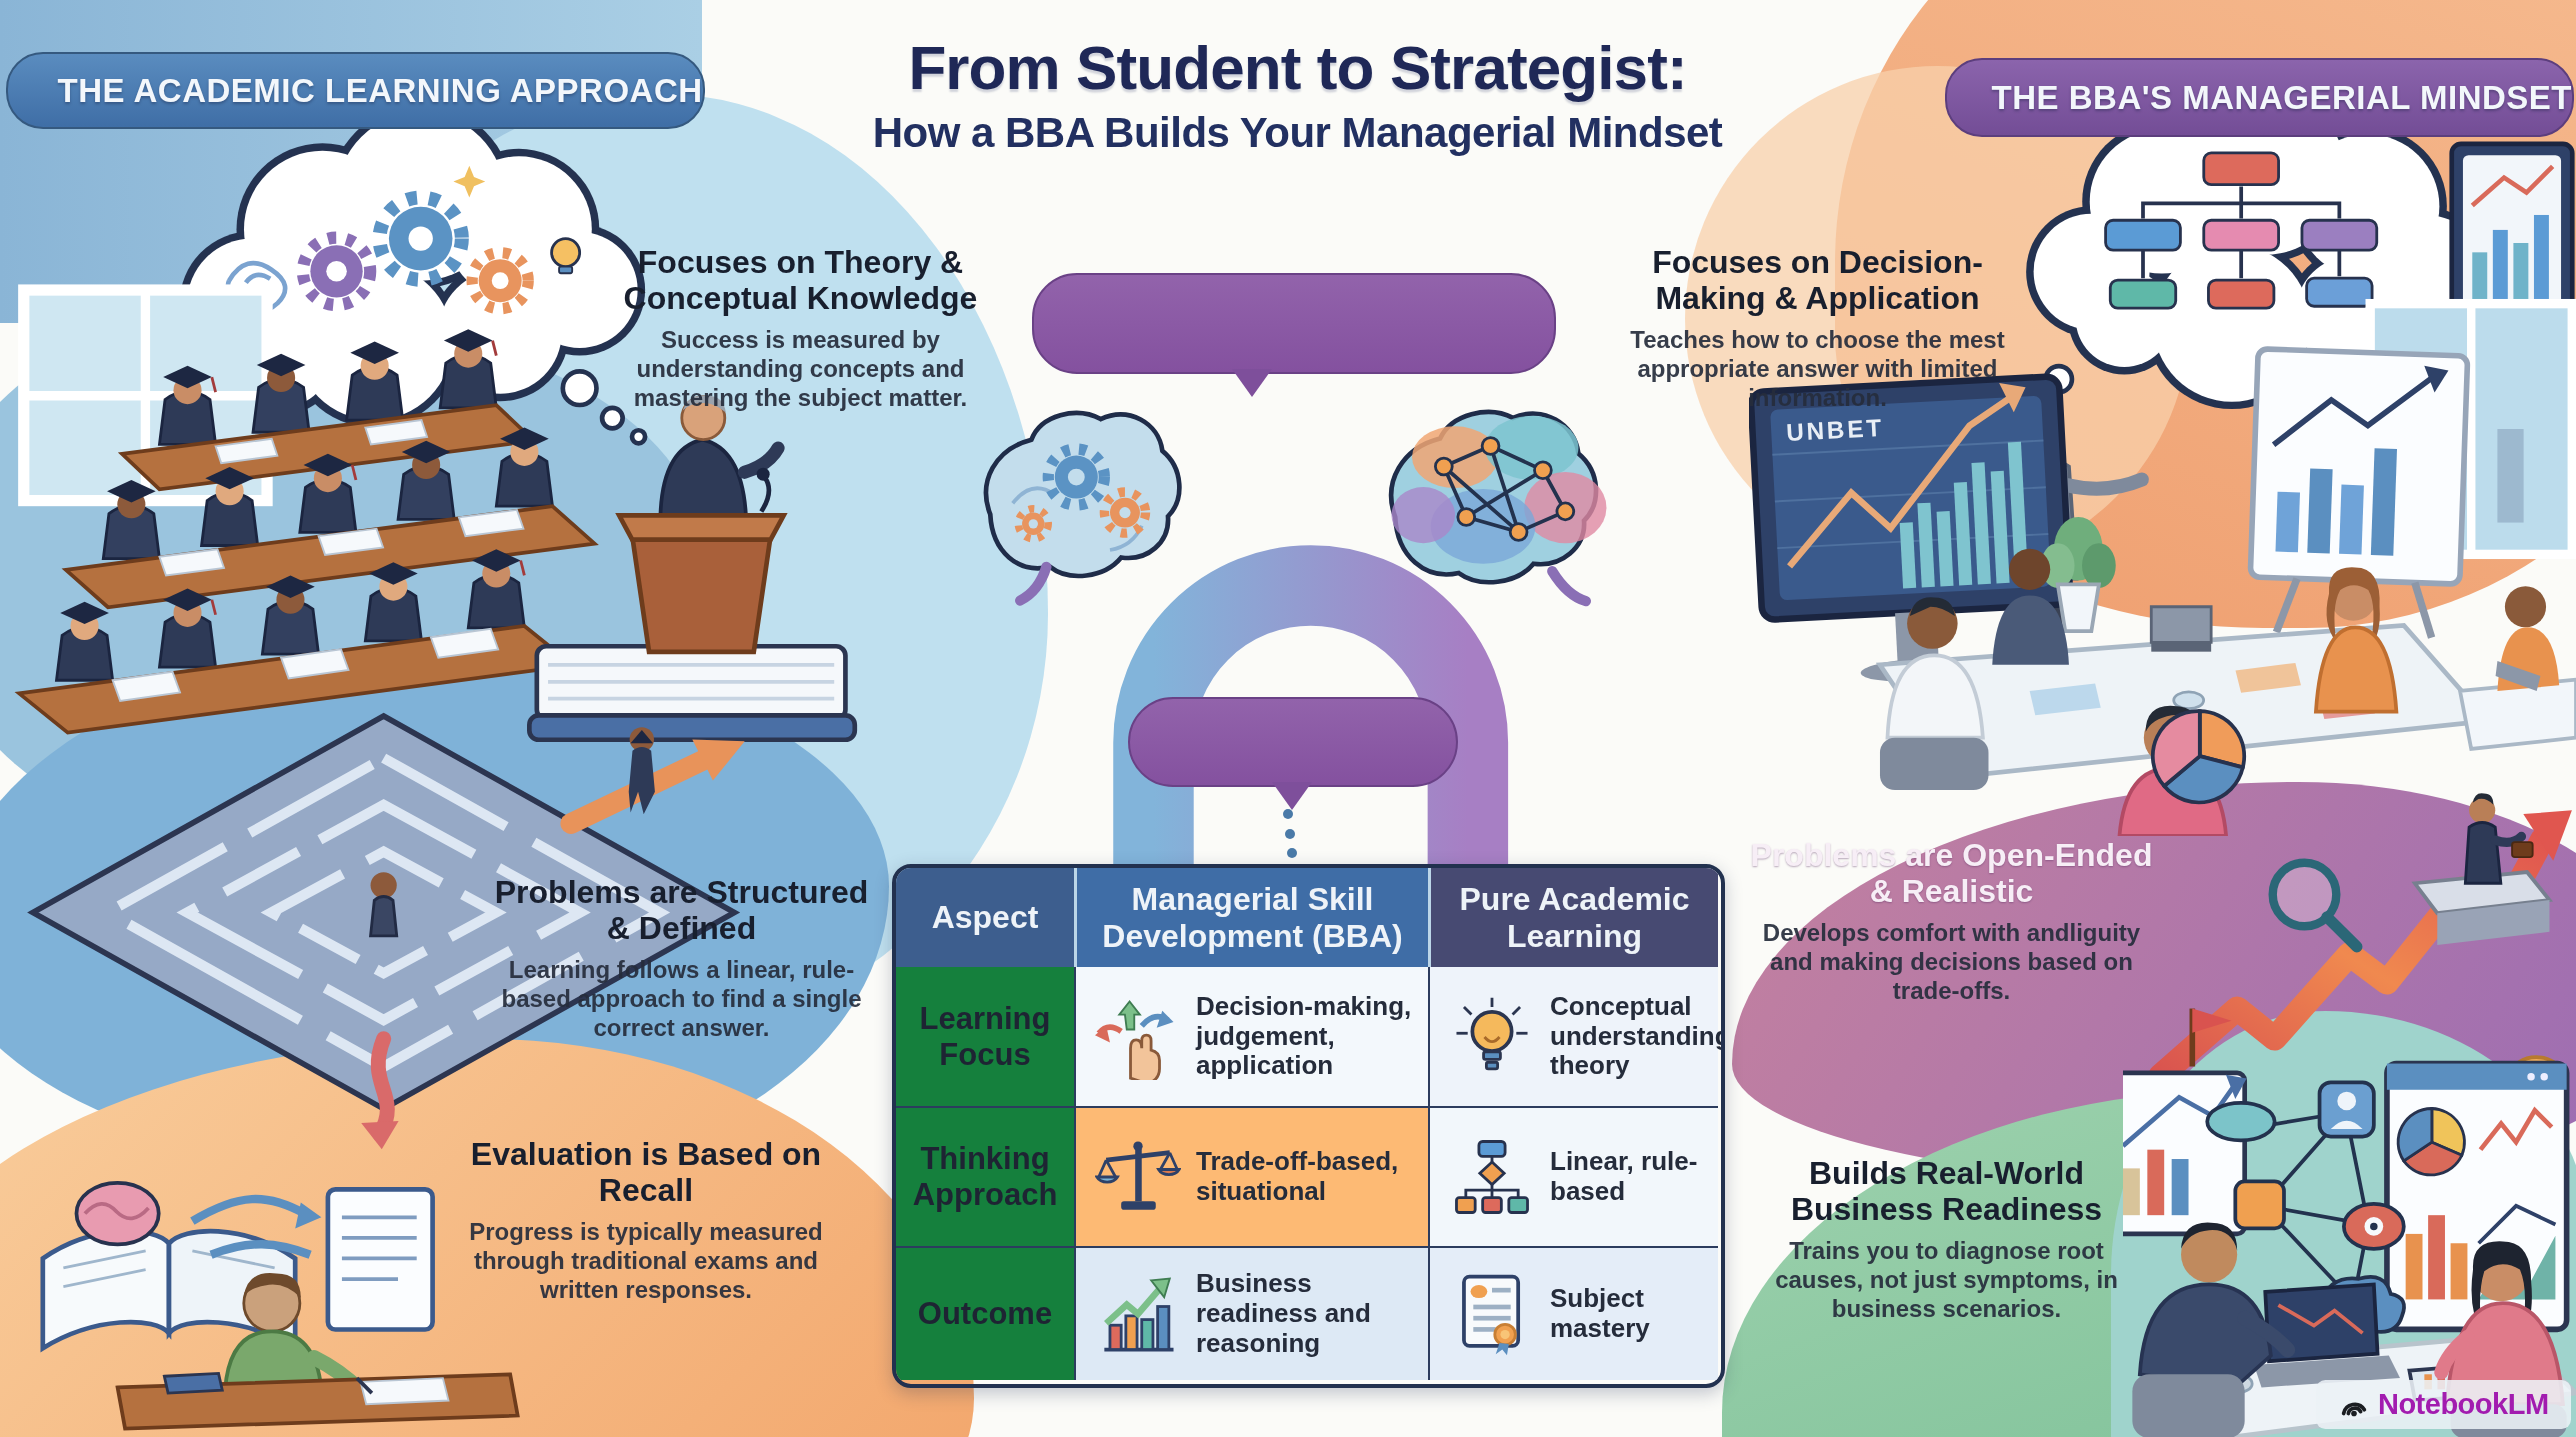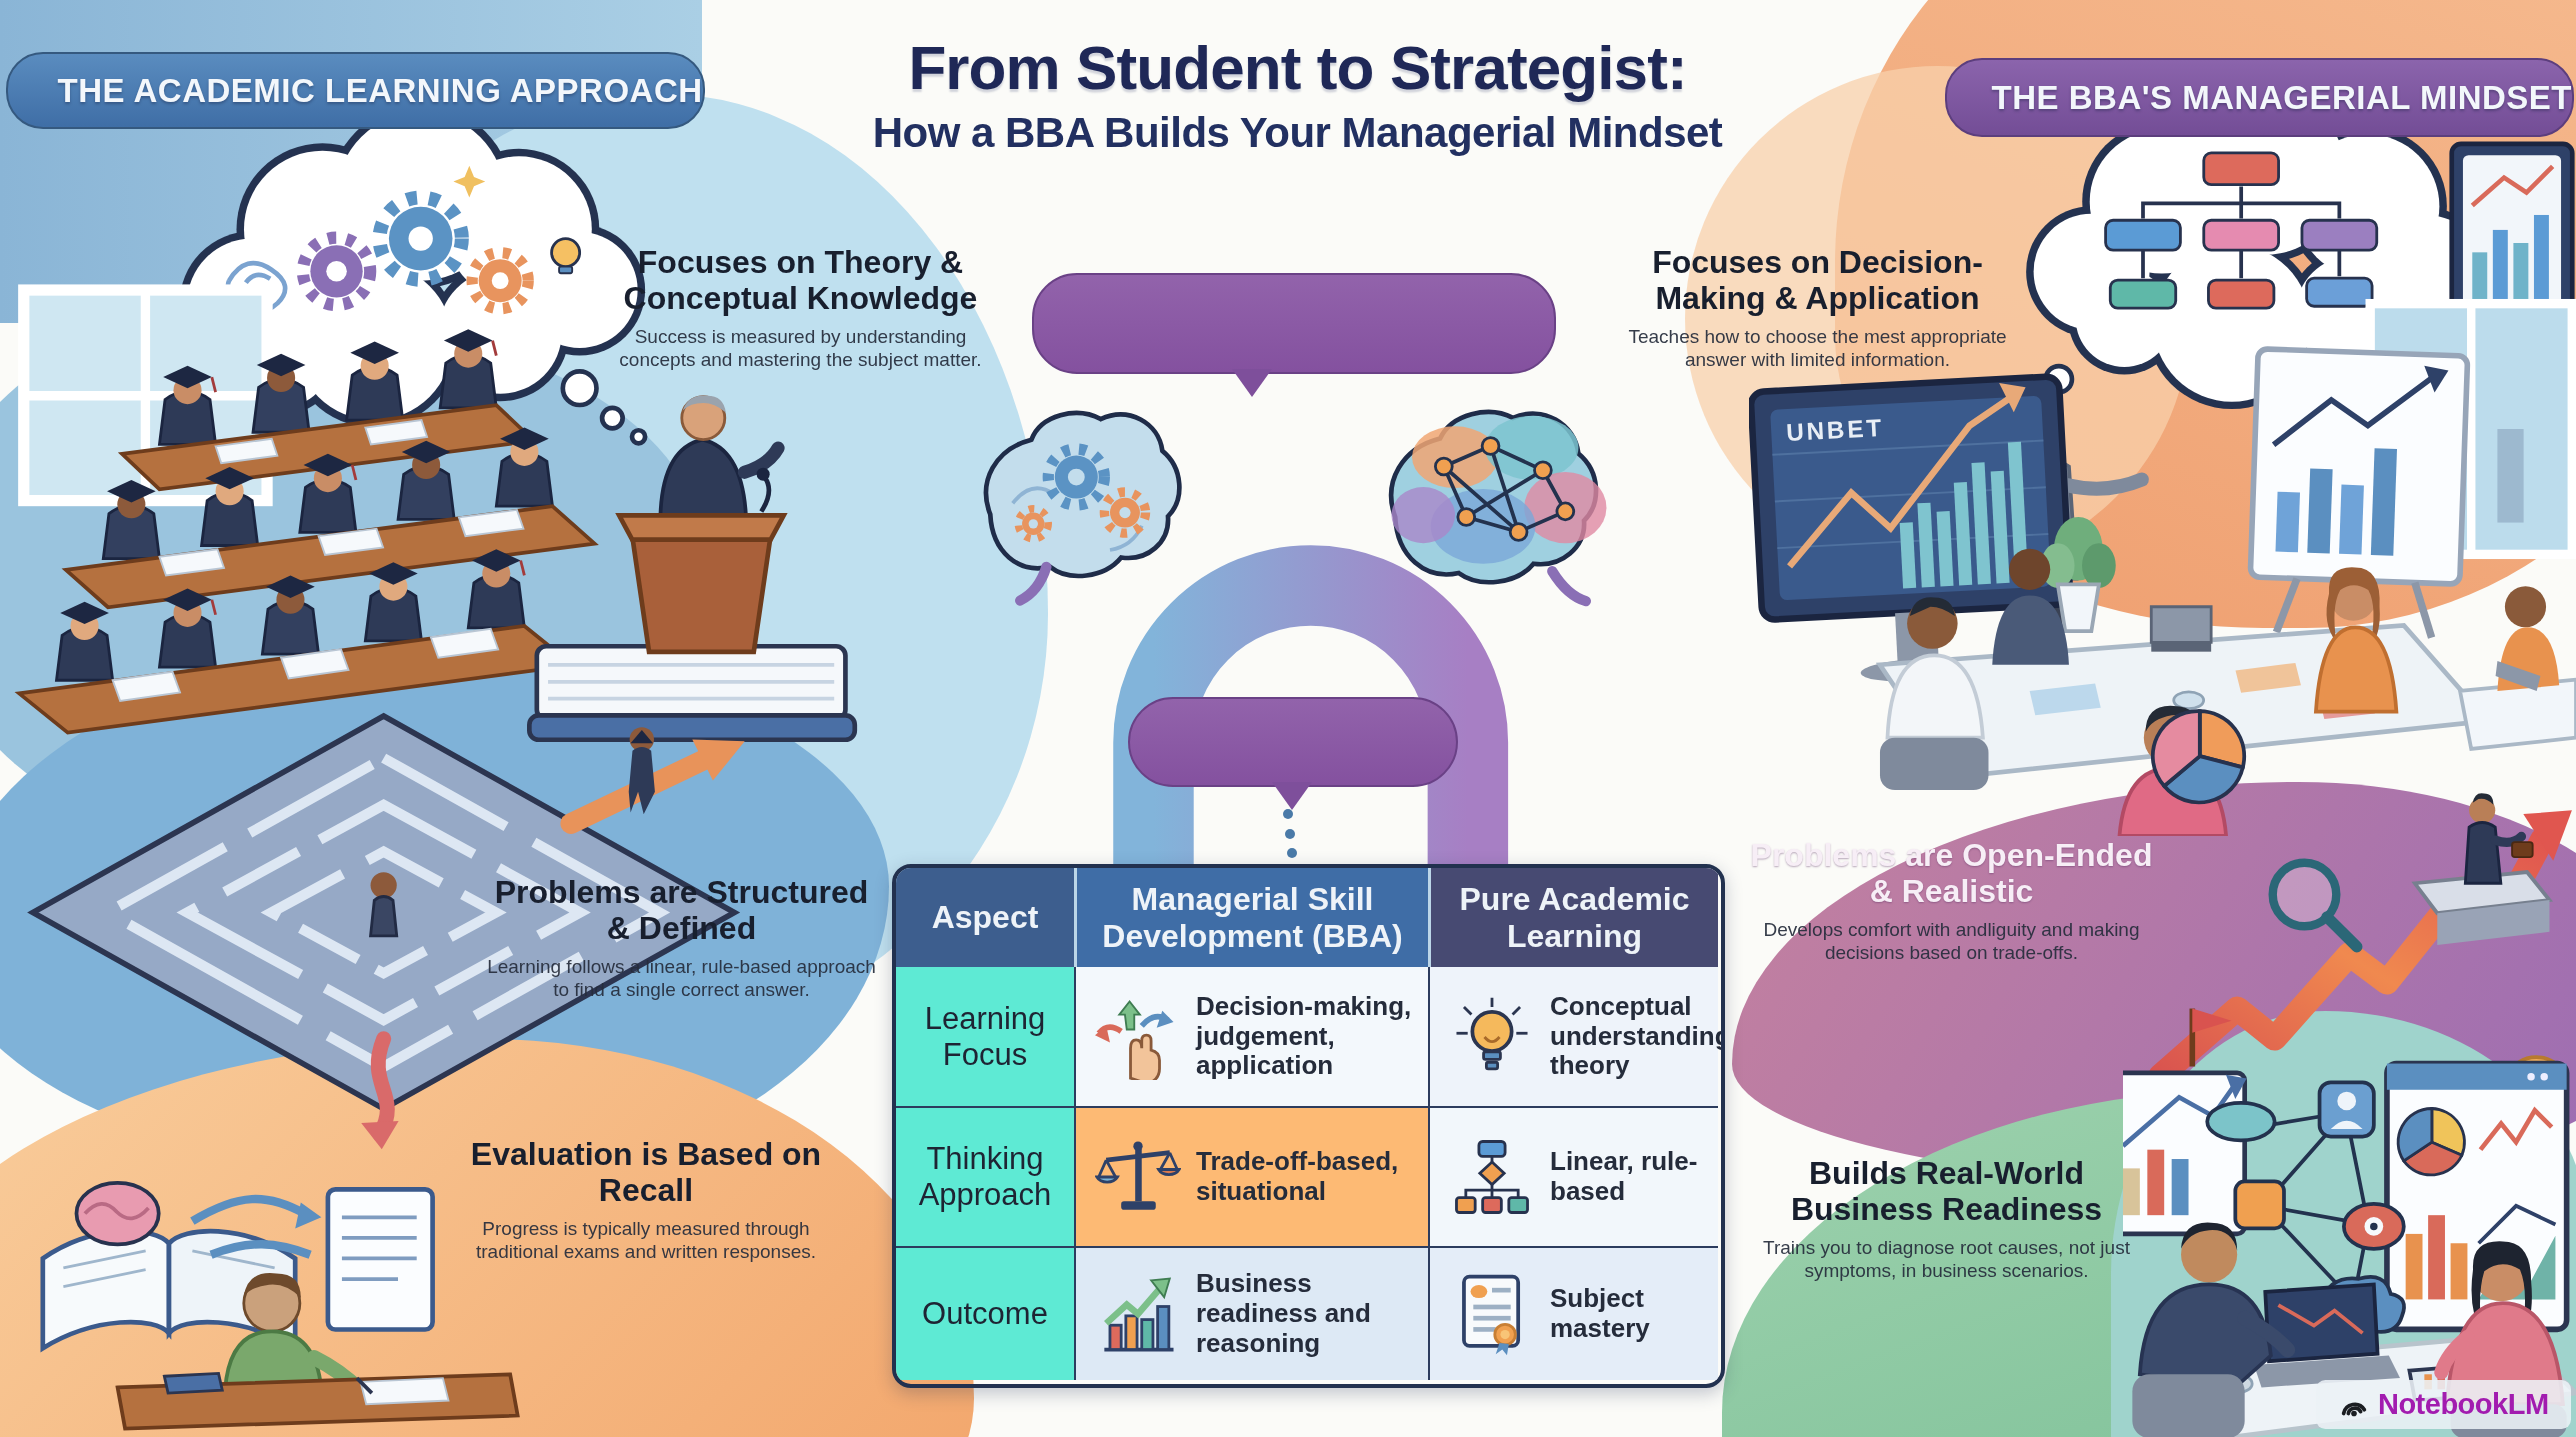--- a/index.html
+++ b/index.html
@@ -18,42 +18,42 @@
   .banner-right{left:1945px;top:58px;width:625px;height:75px;
         background:linear-gradient(180deg,#8b64ac,#734d96);border:2.8px solid #5c3e7d}
   
   .title-wrap{position:absolute;left:820px;top:32px;width:955px;text-align:center;z-index:5}
   .main-title{font-size:62px;font-weight:bold;color:#1f2857;letter-spacing:-0.9px;
               text-shadow:0 2.8px 1.9px rgba(30,40,90,.18)}
   .subtitle{font-size:42px;font-weight:bold;color:#223061;margin-top:5.6px;letter-spacing:-0.5px}
   
   .tblock{position:absolute;z-index:3;text-align:center}
   .tb-head{font-weight:bold;font-size:32px;line-height:1.12;color:#181f2e}
-  .tb-body{font-size:19px;line-height:1.2;color:#262d3c;margin-top:9.4px;font-weight:normal;
+  .tb-body{font-size:24px;line-height:1.2;color:#262d3c;margin-top:9.4px;font-weight:bold;
            opacity:.92}
   .light .tb-head{color:#f7eef6;text-shadow:0 0.9px 1.9px rgba(80,40,90,.4)}
   
   .bubble{position:absolute;z-index:2;background:linear-gradient(180deg,#9263ab,#84519f);
           border:2.8px solid #6a4186;border-radius:45px}
   .bubble .tail{position:absolute;bottom:-25px;width:0;height:0;
           border-left:20.6px solid transparent;border-right:20.6px solid transparent;
           border-top:28px solid #7e4f9b}
   .dot{position:absolute;z-index:2;background:#4a7aa8;border-radius:50%}
   
   .cmp-table{position:absolute;left:892px;top:864px;width:833px;height:524px;z-index:4;
      display:grid;grid-template-columns:178px 354px 290px;grid-template-rows:99px 139px 140px 134px;
      border:4.7px solid #22314f;border-radius:19px;overflow:hidden;box-sizing:border-box;
      box-shadow:0 5.6px 17px rgba(30,45,80,.25)}
   .c-head{display:flex;align-items:center;justify-content:center;text-align:center;
      color:#eef3f8;font-weight:bold;font-size:32px;line-height:1.15;padding:0 13px}
   .h-aspect{background:#3d5e8e}
   .h-bba{background:#3f6da6;border-left:3.7px solid #bcd6e8}
   .h-acad{background:#474a72;border-left:3.7px solid #bcd6e8}
-  .c-asp{background:#5eead4;display:flex;align-items:center;justify-content:center;text-align:center;
-     font-weight:normal;font-size:31px;color:#1e2433;border-top:2.8px solid #2c3c5e;line-height:1.15;
+  .c-asp{background:#15803d;display:flex;align-items:center;justify-content:center;text-align:center;
+     font-weight:bold;font-size:31px;color:#1e2433;border-top:2.8px solid #2c3c5e;line-height:1.15;
      padding:0 14px}
   .c-cell{display:flex;align-items:center;gap:15px;padding:7.5px 9.4px 7.5px 19px;
      border-top:2.8px solid #2c3c5e;border-left:2.8px solid #2c3c5e;
      font-size:26px;line-height:1.15;color:#252c3b;font-weight:bold}
   .r1{border-top:none}
   .bg-a{background:#f3f8fc}.bg-b{background:#eef3fa}.bg-c{background:#fdba74}
   .bg-d{background:#f2f7fb}.bg-e{background:#dde9f5}.bg-f{background:#e4edf8}
   .cicon{width:86px;height:86px;flex:0 0 auto}
   
   .watermark{position:absolute;left:2316px;top:1380px;width:255px;height:49px;z-index:6;

